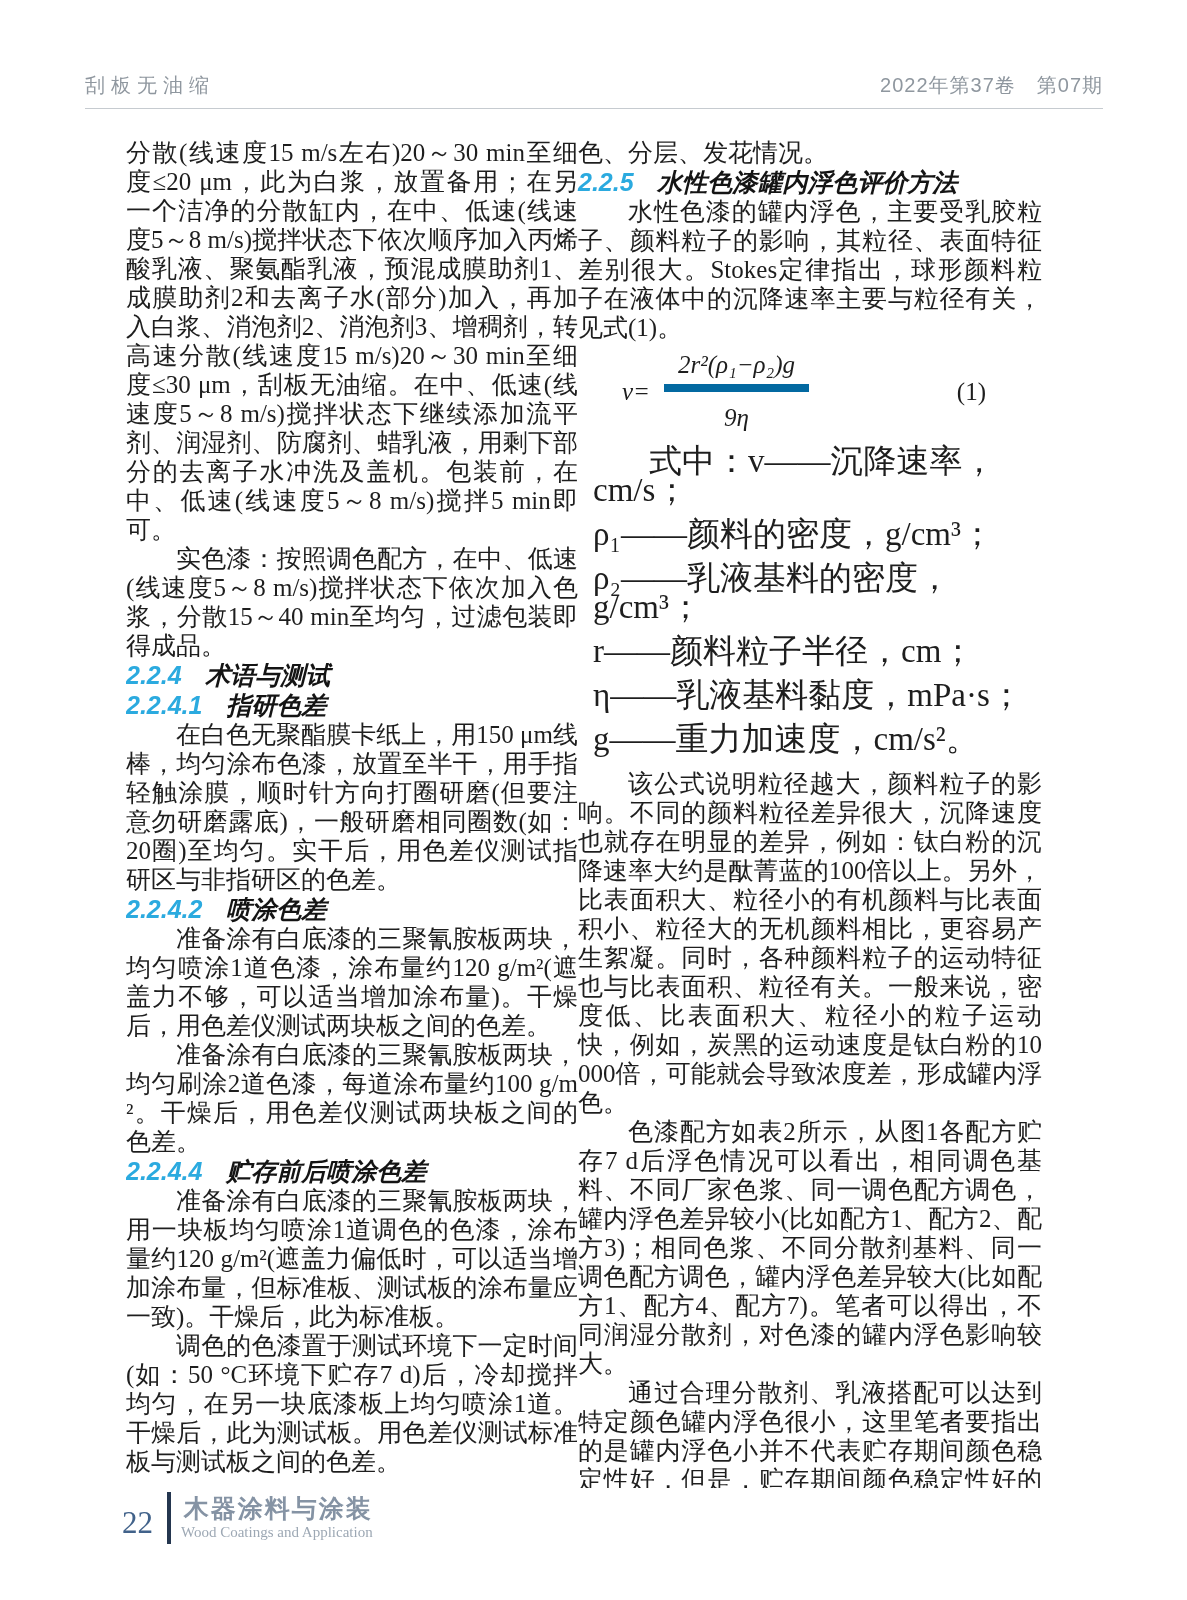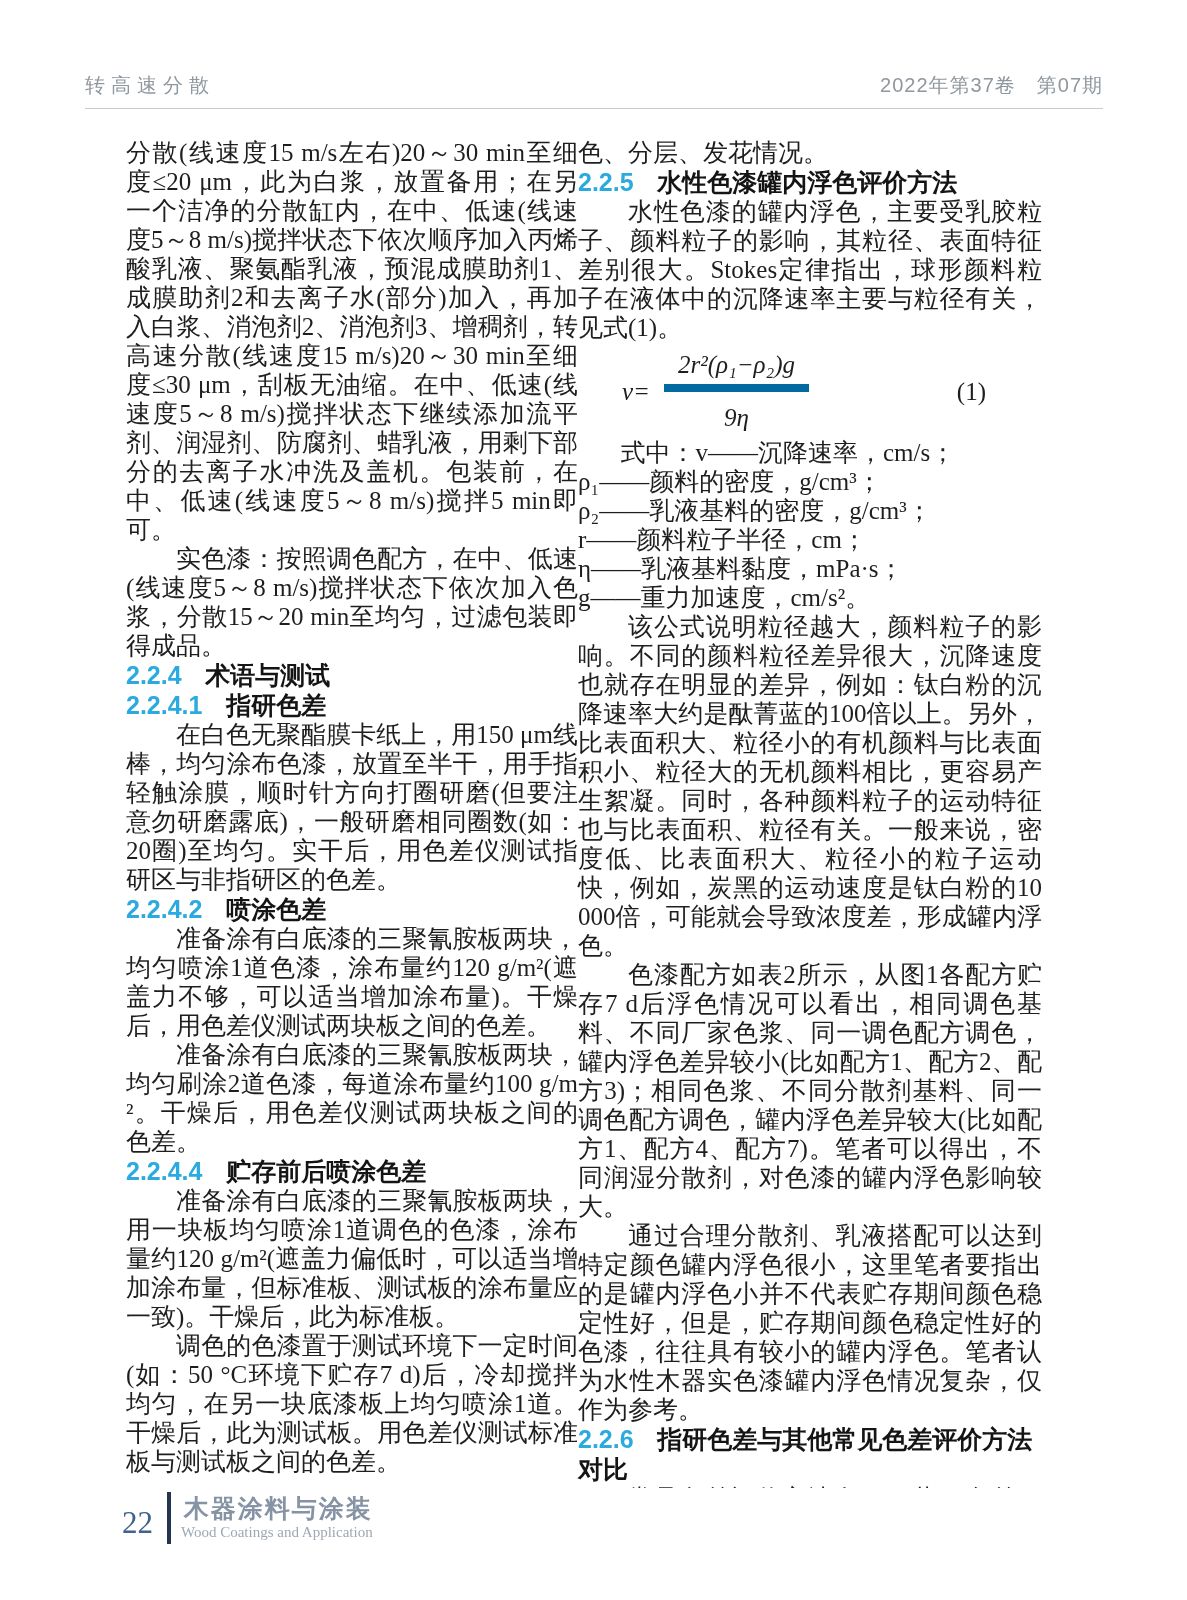--- a/index.html
+++ b/index.html
@@ -28,34 +28,35 @@
   .col.right { width:464px; }
   .para {
     margin:0; font-size:25px; line-height:29px;
     text-align:justify; text-justify:inter-ideograph;
     word-break:break-all;
   }
   .para.indent { text-indent:2em; }
   .sec-head {
     margin:0; font-size:25px; line-height:30px;
     font-family:"Liberation Sans","DejaVu Sans",sans-serif;
+    font-style:italic;
   }
   .sec-num { color:#2baadf; font-weight:700; margin-right:0.95em; }
   .sec-title { color:#141414; font-weight:700; }
   
   .formula {
     display:flex; align-items:center;
     margin:9px 0 6px 0; font-size:25px;
   }
   .f-lhs { font-style:italic; margin-left:44px; margin-right:14px; }
   .frac { display:inline-block; text-align:center; font-style:italic; }
   .frac .num { display:block; padding:0 14px 5px 14px; border-bottom:8px solid #0369a1; }
   .frac .den { display:block; padding-top:12px;text-align:center; }
   .f-no { margin-left:auto; margin-right:56px; font-style:normal; }
-  .varline { margin:0; font-size:25px; line-height:29px; }
+  .varline { margin:15px; font-size:33px; line-height:29px; }
   .varline.first { text-indent:1.7em; }
   
   .footer {
     position:absolute; left:122px; top:1492px;
     display:flex; align-items:center;
   }
   .page-num {
     font-family:"Liberation Serif","DejaVu Serif",serif;
     font-size:31px; color:#41628a; margin-right:14px; padding-top:10px;
   }
@@ -69,29 +70,29 @@
     font-family:"Liberation Serif","DejaVu Serif",serif;
     font-size:15px; color:#9da8b4; line-height:20px;
   }
 </style>
 </head>
 <body>
 
 <div class="page">
 
   <div class="header">
-    <span class="journal">转高速分散</span>
+    <span class="journal">刮板无油缩</span>
     <span class="issue">2022年第37卷　第07期</span>
   </div>
 
   <div class="columns">
 
     <div class="col left">
       <p class="para">分散(线速度15 m/s左右)20～30 min至细度≤20 μm，此为白浆，放置备用；在另一个洁净的分散缸内，在中、低速(线速度5～8 m/s)搅拌状态下依次顺序加入丙烯酸乳液、聚氨酯乳液，预混成膜助剂1、成膜助剂2和去离子水(部分)加入，再加入白浆、消泡剂2、消泡剂3、增稠剂，转高速分散(线速度15 m/s)20～30 min至细度≤30 μm，刮板无油缩。在中、低速(线速度5～8 m/s)搅拌状态下继续添加流平剂、润湿剂、防腐剂、蜡乳液，用剩下部分的去离子水冲洗及盖机。包装前，在中、低速(线速度5～8 m/s)搅拌5 min即可。</p>
-      <p class="para indent">实色漆：按照调色配方，在中、低速(线速度5～8 m/s)搅拌状态下依次加入色浆，分散15～20 min至均匀，过滤包装即得成品。</p>
+      <p class="para indent">实色漆：按照调色配方，在中、低速(线速度5～8 m/s)搅拌状态下依次加入色浆，分散15～40 min至均匀，过滤包装即得成品。</p>
       <p class="sec-head"><span class="sec-num">2.2.4</span><span class="sec-title">术语与测试</span></p>
       <p class="sec-head"><span class="sec-num">2.2.4.1</span><span class="sec-title">指研色差</span></p>
       <p class="para indent">在白色无聚酯膜卡纸上，用150 μm线棒，均匀涂布色漆，放置至半干，用手指轻触涂膜，顺时针方向打圈研磨(但要注意勿研磨露底)，一般研磨相同圈数(如：20圈)至均匀。实干后，用色差仪测试指研区与非指研区的色差。</p>
       <p class="sec-head"><span class="sec-num">2.2.4.2</span><span class="sec-title">喷涂色差</span></p>
       <p class="para indent">准备涂有白底漆的三聚氰胺板两块，均匀喷涂1道色漆，涂布量约120 g/m²(遮盖力不够，可以适当增加涂布量)。干燥后，用色差仪测试两块板之间的色差。</p>
       <p class="para indent">准备涂有白底漆的三聚氰胺板两块，均匀刷涂2道色漆，每道涂布量约100 g/m²。干燥后，用色差仪测试两块板之间的色差。</p>
       <p class="sec-head"><span class="sec-num">2.2.4.4</span><span class="sec-title">贮存前后喷涂色差</span></p>
       <p class="para indent">准备涂有白底漆的三聚氰胺板两块，用一块板均匀喷涂1道调色的色漆，涂布量约120 g/m²(遮盖力偏低时，可以适当增加涂布量，但标准板、测试板的涂布量应一致)。干燥后，此为标准板。</p>
       <p class="para indent">调色的色漆置于测试环境下一定时间(如：50 °C环境下贮存7 d)后，冷却搅拌均匀，在另一块底漆板上均匀喷涂1道。干燥后，此为测试板。用色差仪测试标准板与测试板之间的色差。</p>
 

